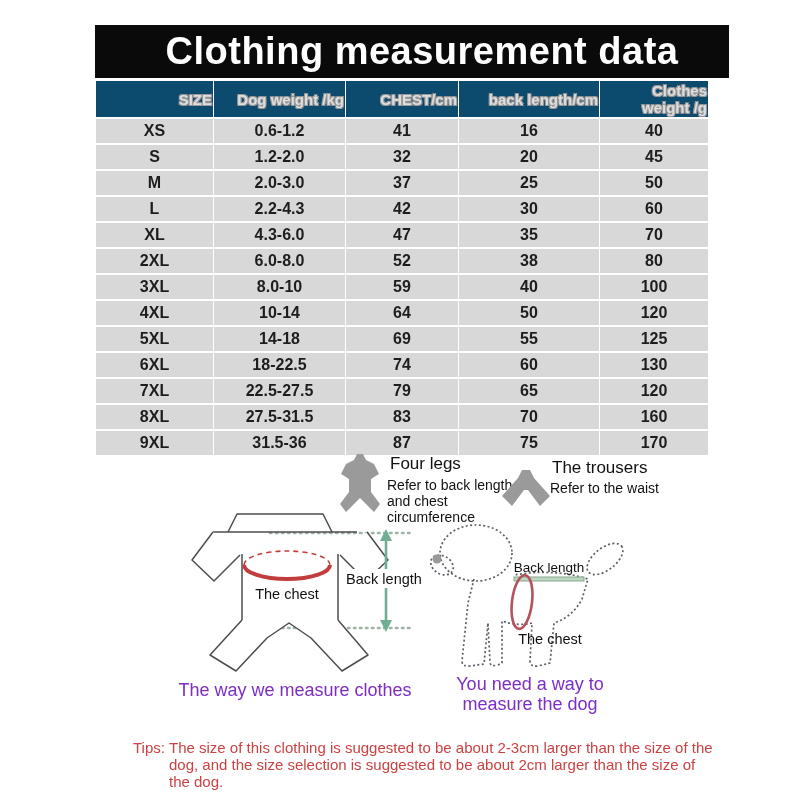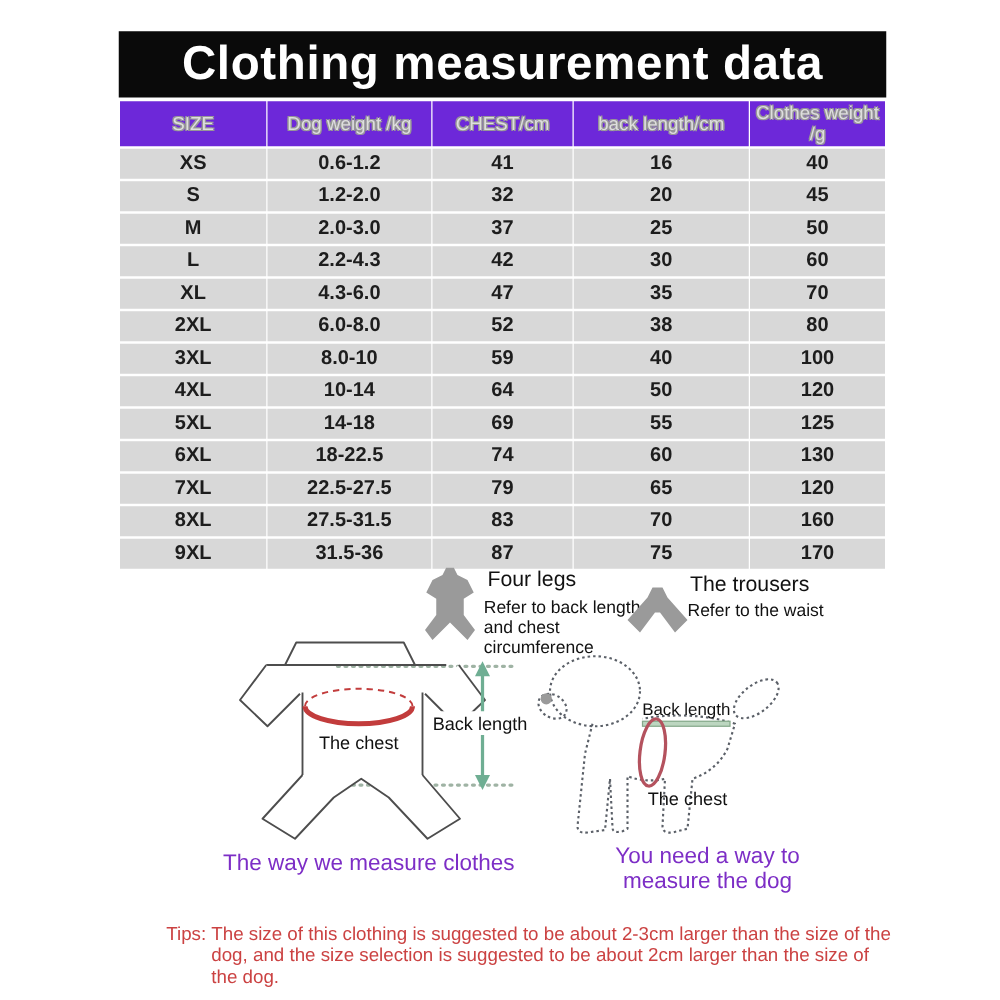--- a/index.html
+++ b/index.html
@@ -3,31 +3,31 @@
 <meta charset="utf-8">
 <style>
   html,body { margin:0; padding:0; background:#fff; }
   .page {
     position:relative; width:800px; height:800px; background:#ffffff;
     font-family:"Liberation Sans", sans-serif; overflow:hidden;
   }
   
   .title-bar {
     position:absolute; left:95px; top:25px; width:614px; height:53px;
-    background:#0a0a0a; display:flex; align-items:center; justify-content:center;
+    background:#0a0a0a; display:flex; align-items:center; justify-content:center;padding-left:20px;
   }
   .title-bar span { color:#fff; font-size:38px; font-weight:bold; letter-spacing:0.5px; }
   
   .size-table {
     position:absolute; left:95px; top:79px; width:614px;
     border-collapse:separate; border-spacing:1px 2px; table-layout:fixed;
   }
   .size-table th {
-    height:21px; background:#6d28d9; font-size:15px; font-weight:normal;
-    color:#dedede; text-align:center; vertical-align:middle;
+    height:21px; background:#0c4a6e; font-size:15px; font-weight:bold;
+    color:#dedede; text-align:right; vertical-align:middle;
     text-shadow:-1px -1px 0 #979797, 1px -1px 0 #979797, -1px 1px 0 #979797, 1px 1px 0 #979797;
   }
   .size-table td {
     height:22px; background:#d8d8d8; font-size:16px; font-weight:bold;
     color:#1d1d1d; text-align:center; vertical-align:middle;
   }
   
   .legend-item { position:absolute; }
   .legend-title { position:absolute; font-size:17px; color:#111; white-space:nowrap; }
   .legend-desc  { position:absolute; font-size:14px; color:#111; line-height:16px; }
@@ -224,20 +224,20 @@
     <ellipse class="dog-line" cx="48" cy="40" rx="36" ry="28"></ellipse>
     <ellipse class="dog-line" cx="14" cy="52" rx="12" ry="9" transform="rotate(32 14 52)"></ellipse>
     <circle class="nose" cx="9" cy="46" r="4.5"></circle>
     <ellipse class="dog-line" cx="177" cy="46" rx="21" ry="11" transform="rotate(-38 177 46)"></ellipse>
     <rect class="back-bar" x="86" y="64" width="70" height="4"></rect>
     <text class="diagram-label" x="121" y="59" text-anchor="middle" style="font-size:13.5px;">Back length</text>
     <ellipse class="dog-ring" cx="94" cy="89" rx="10" ry="27" transform="rotate(7 94 89)"></ellipse>
     <text class="diagram-label" x="122" y="131" text-anchor="middle">The chest</text>
   </svg>
 
-  <div class="caption" style="left:474px; top:674px; width:184px;">You need a way to measure the dog</div>
+  <div class="caption" style="left:438px; top:674px; width:184px;">You need a way to measure the dog</div>
 
   <div class="tips">
     <span class="tips-prefix">Tips:</span>
     <span>The size of this clothing is suggested to be about 2-3cm larger than the size of the dog, and the size selection is suggested to be about 2cm larger than the size of the dog.</span>
   </div>
 
 </div>
 
 </body></html>

